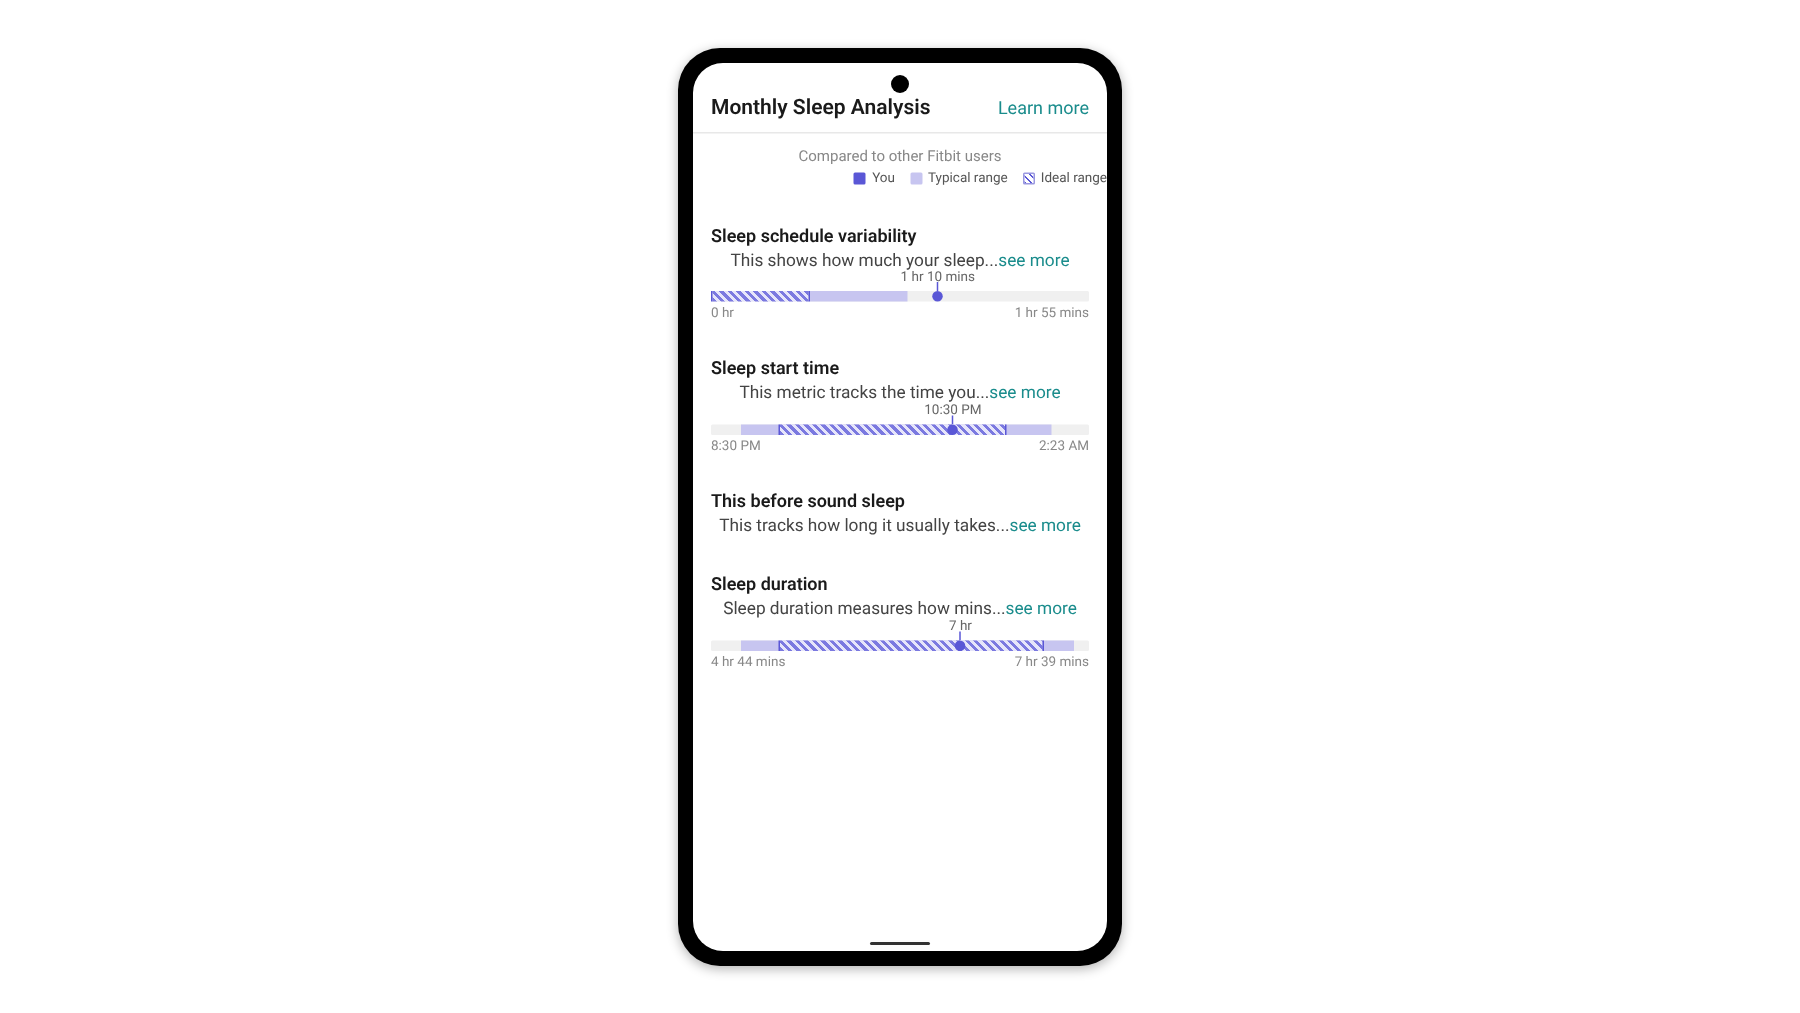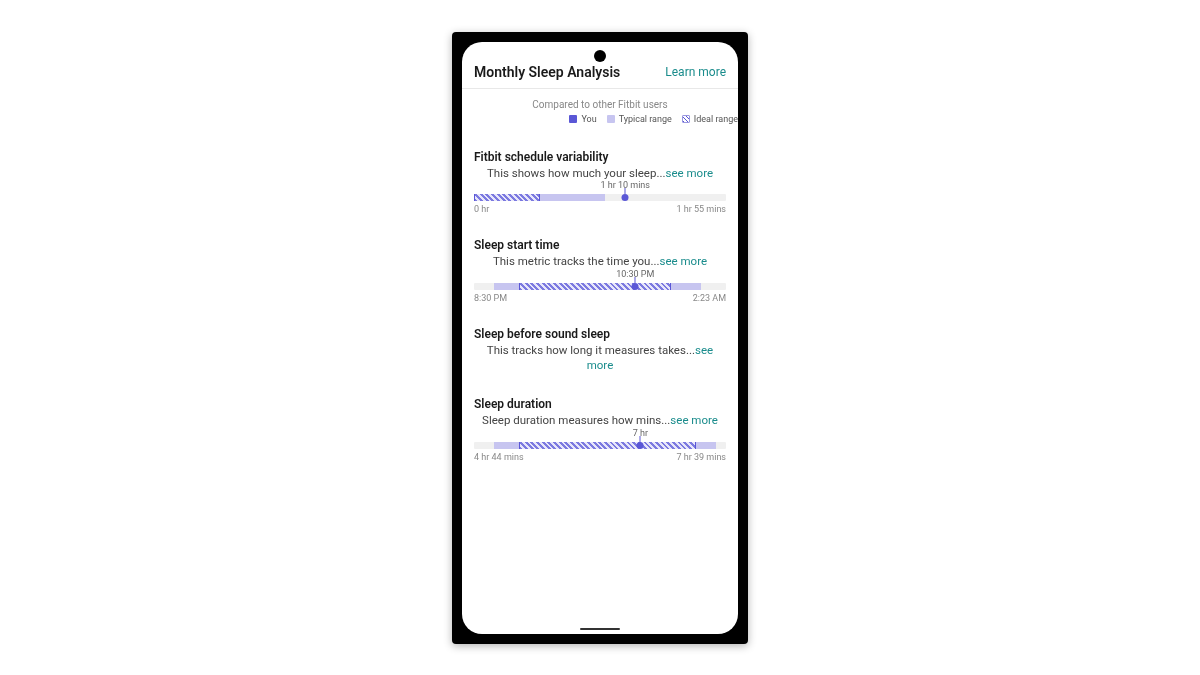--- a/index.html
+++ b/index.html
@@ -9,21 +9,21 @@
     background: #ffffff;
     font-family: -apple-system, BlinkMacSystemFont, "Segoe UI", Roboto, Arial, sans-serif;
     display: flex;
     align-items: center;
     justify-content: center;
   }
   .phone {
     width: 296px;
     height: 612px;
     background: #000;
-    border-radius: 4px;
+    border-radius: 28px;
     padding: 10px;
     position: relative;
     box-shadow: 0 2px 8px rgba(0,0,0,0.3);
   }
   .phone::before {
     content: "";
     position: absolute;
     top: 18px;
     left: 50%;
     transform: translateX(-50%);
@@ -195,21 +195,21 @@
       </div>
       <div class="legend-item">
         <span class="swatch swatch-ideal"></span>
         <span>Ideal range</span>
       </div>
     </div>
 
     <div class="content">
 
       <div class="metric">
-        <div class="metric-title">Fitbit schedule variability</div>
+        <div class="metric-title">Sleep schedule variability</div>
         <div class="metric-desc">
           <span>This shows how much your sleep...</span><span class="see-more">see more</span>
         </div>
         <div class="chart-block">
           <div class="value-label" style="left:60%">1 hr 10 mins</div>
           <div class="value-tick" style="left:60%"></div>
           <div class="bar">
             <div class="range-typical" style="left:26%;width:26%"></div>
             <div class="range-ideal" style="left:0%;width:26%"></div>
             <div class="dot" style="left:60%"></div>
@@ -235,23 +235,23 @@
             <div class="dot" style="left:64%"></div>
           </div>
           <div class="bar-labels">
             <span>8:30 PM</span>
             <span>2:23 AM</span>
           </div>
         </div>
       </div>
 
       <div class="metric">
-        <div class="metric-title">Sleep before sound sleep</div>
-        <div class="metric-desc">
-          <span>This tracks how long it measures takes...</span><span class="see-more">see more</span>
+        <div class="metric-title">This before sound sleep</div>
+        <div class="metric-desc">
+          <span>This tracks how long it usually takes...</span><span class="see-more">see more</span>
         </div>
       </div>
 
       <div class="metric">
         <div class="metric-title">Sleep duration</div>
         <div class="metric-desc">
           <span>Sleep duration measures how mins...</span><span class="see-more">see more</span>
         </div>
         <div class="chart-block">
           <div class="value-label" style="left:66%">7 hr</div>

